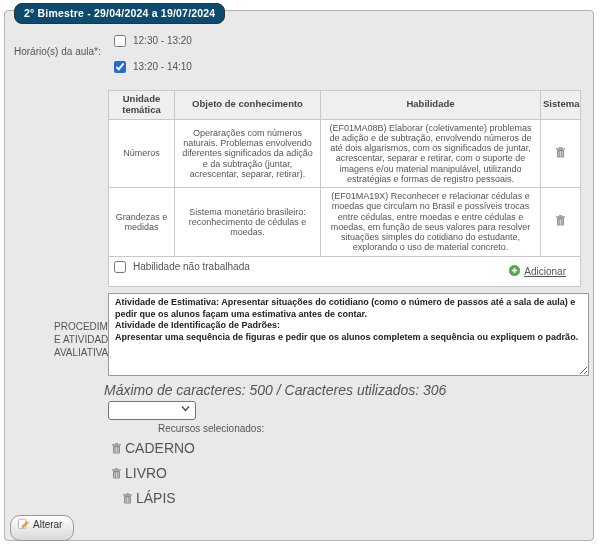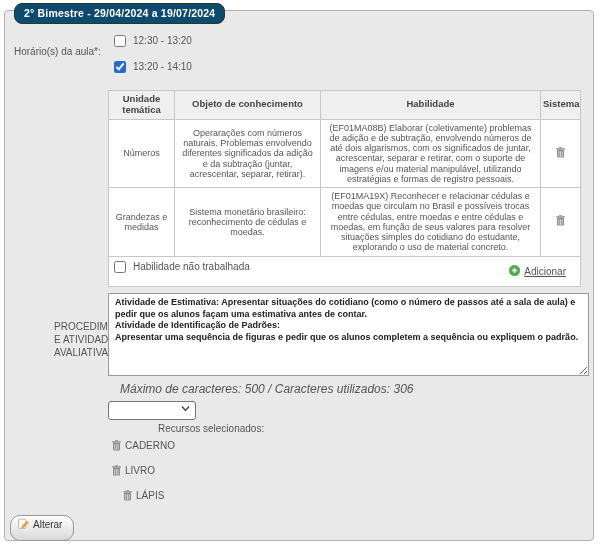--- a/index.html
+++ b/index.html
@@ -21,28 +21,28 @@
                   border:1px solid #c8c8c8;padding:3px 2px;text-align:center;vertical-align:middle;}
   table.skills td{border:1px solid #c8c8c8;padding:3px 5px;text-align:center;vertical-align:middle;}
   table.skills td.addcell{text-align:right;padding:8px 14px;}
   .addlink{display:inline-flex;align-items:center;gap:4px;color:#555;font-size:10px;
            text-decoration:underline;cursor:pointer;}
   .iconbtn{background:none;border:none;padding:0;cursor:pointer;line-height:0;}
   
   textarea.proc{position:absolute;left:108px;top:293px;width:481px;height:83px;box-sizing:border-box;
                 border:1px solid #9a9a9a;background:#fff;padding:3px 6px;font-family:"Liberation Sans",sans-serif;
                 font-size:9px;font-weight:bold;color:#222;line-height:1.3;resize:both;z-index:2;}
-  .counter{left:120px;top:382px;font-size:12px;color:#555;font-style:italic;}
+  .counter{left:104px;top:382px;font-size:14px;color:#555;font-style:italic;}
   
   .selectwrap{left:108px;top:400px;width:88px;height:19px;}
   select.rsc{width:88px;height:19px;border:1px solid #767676;border-radius:3px;background:#fff;
              font-size:10px;color:#333;appearance:none;-webkit-appearance:none;padding:0 18px 0 5px;}
   .chev{position:absolute;right:6px;top:5px;pointer-events:none;line-height:0;}
   .rsc-title{font-size:10px;color:#555;}
-  .rsc-item{display:flex;align-items:center;gap:4px;font-size:10px;color:#555;}
+  .rsc-item{display:flex;align-items:center;gap:4px;font-size:14px;color:#555;}
   
   .btn-alterar{position:absolute;left:10px;top:515px;display:inline-flex;align-items:center;gap:4px;
                padding:2px 11px 9px 7px;border:1px solid #999;border-radius:10px;
                background:linear-gradient(#fefefe,#d9d9d9);font-size:10px;color:#333;cursor:pointer;
                font-family:"Liberation Sans",sans-serif;z-index:2;}
 </style>
 </head>
 <body>
 
 <div class="canvas">

